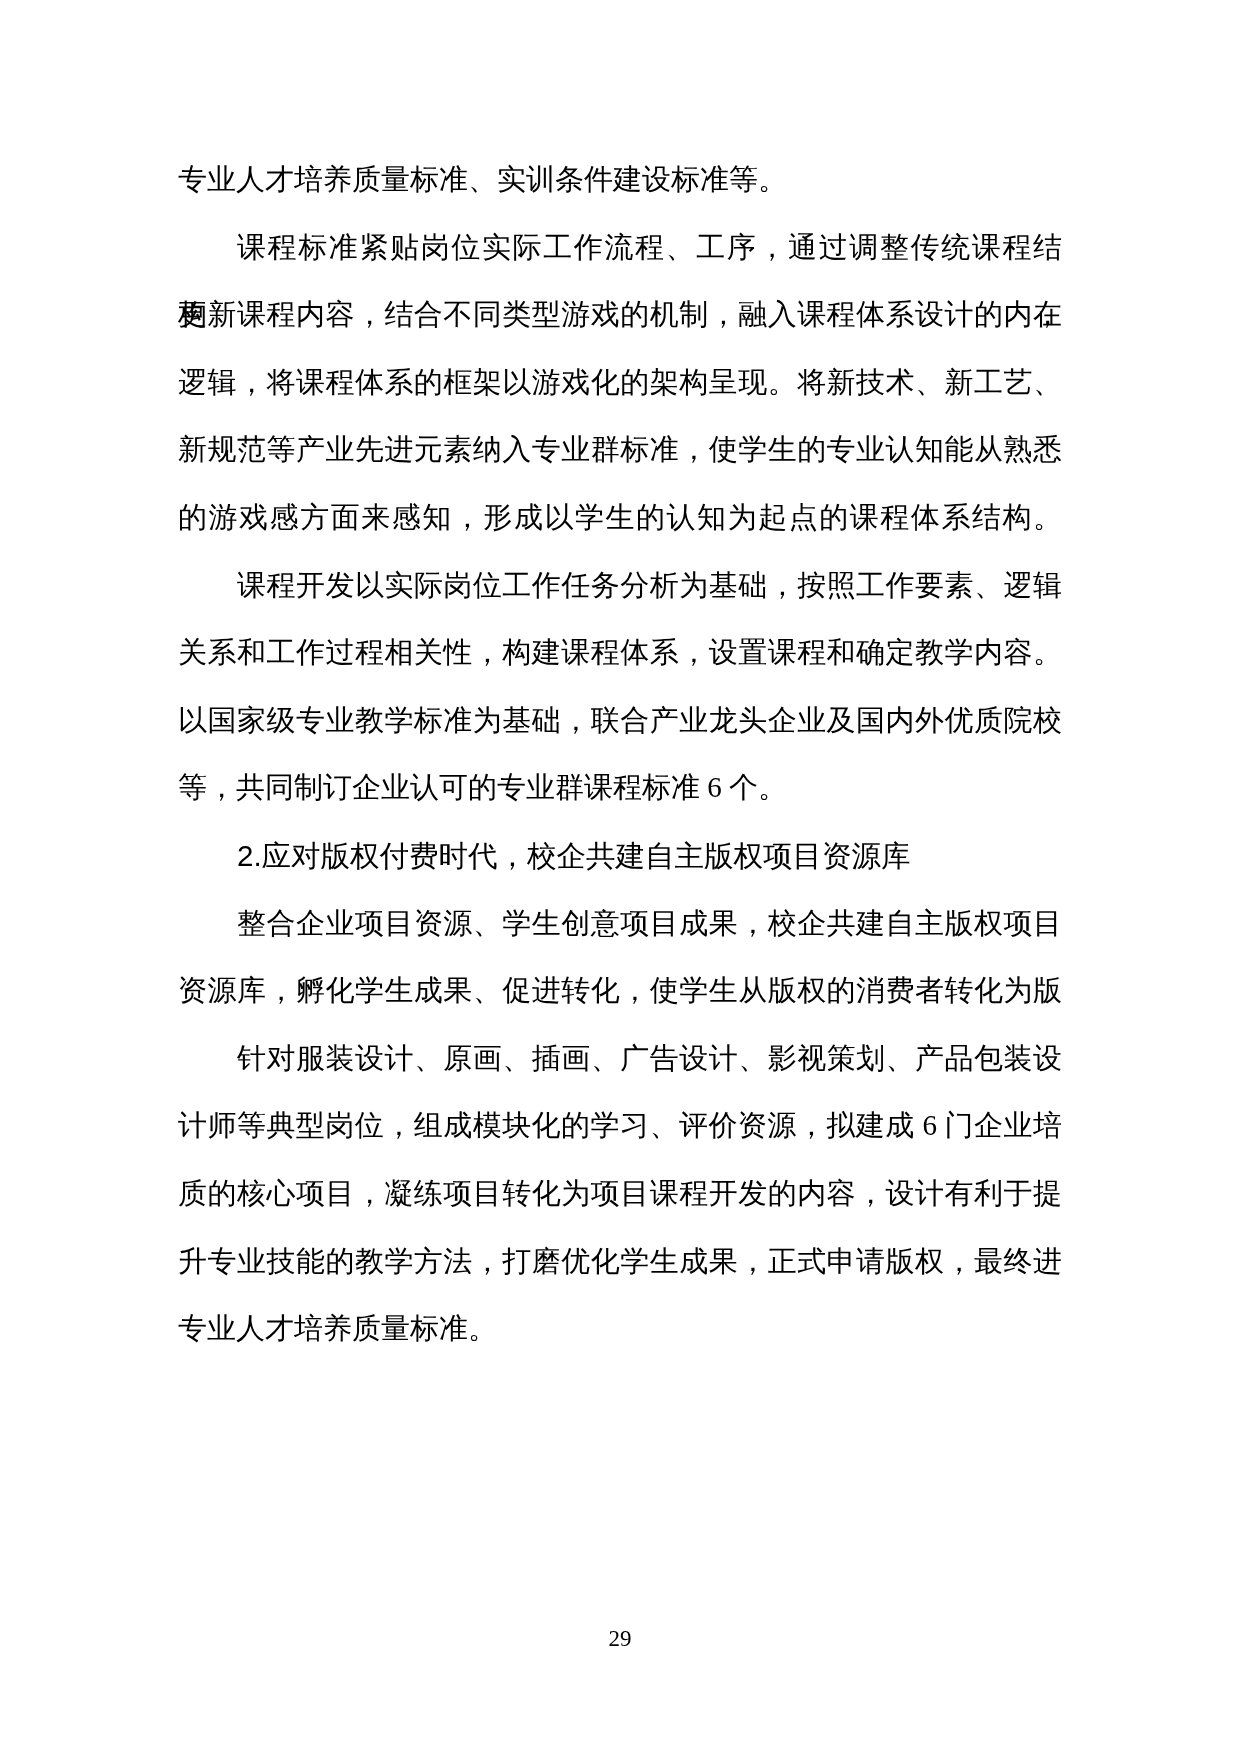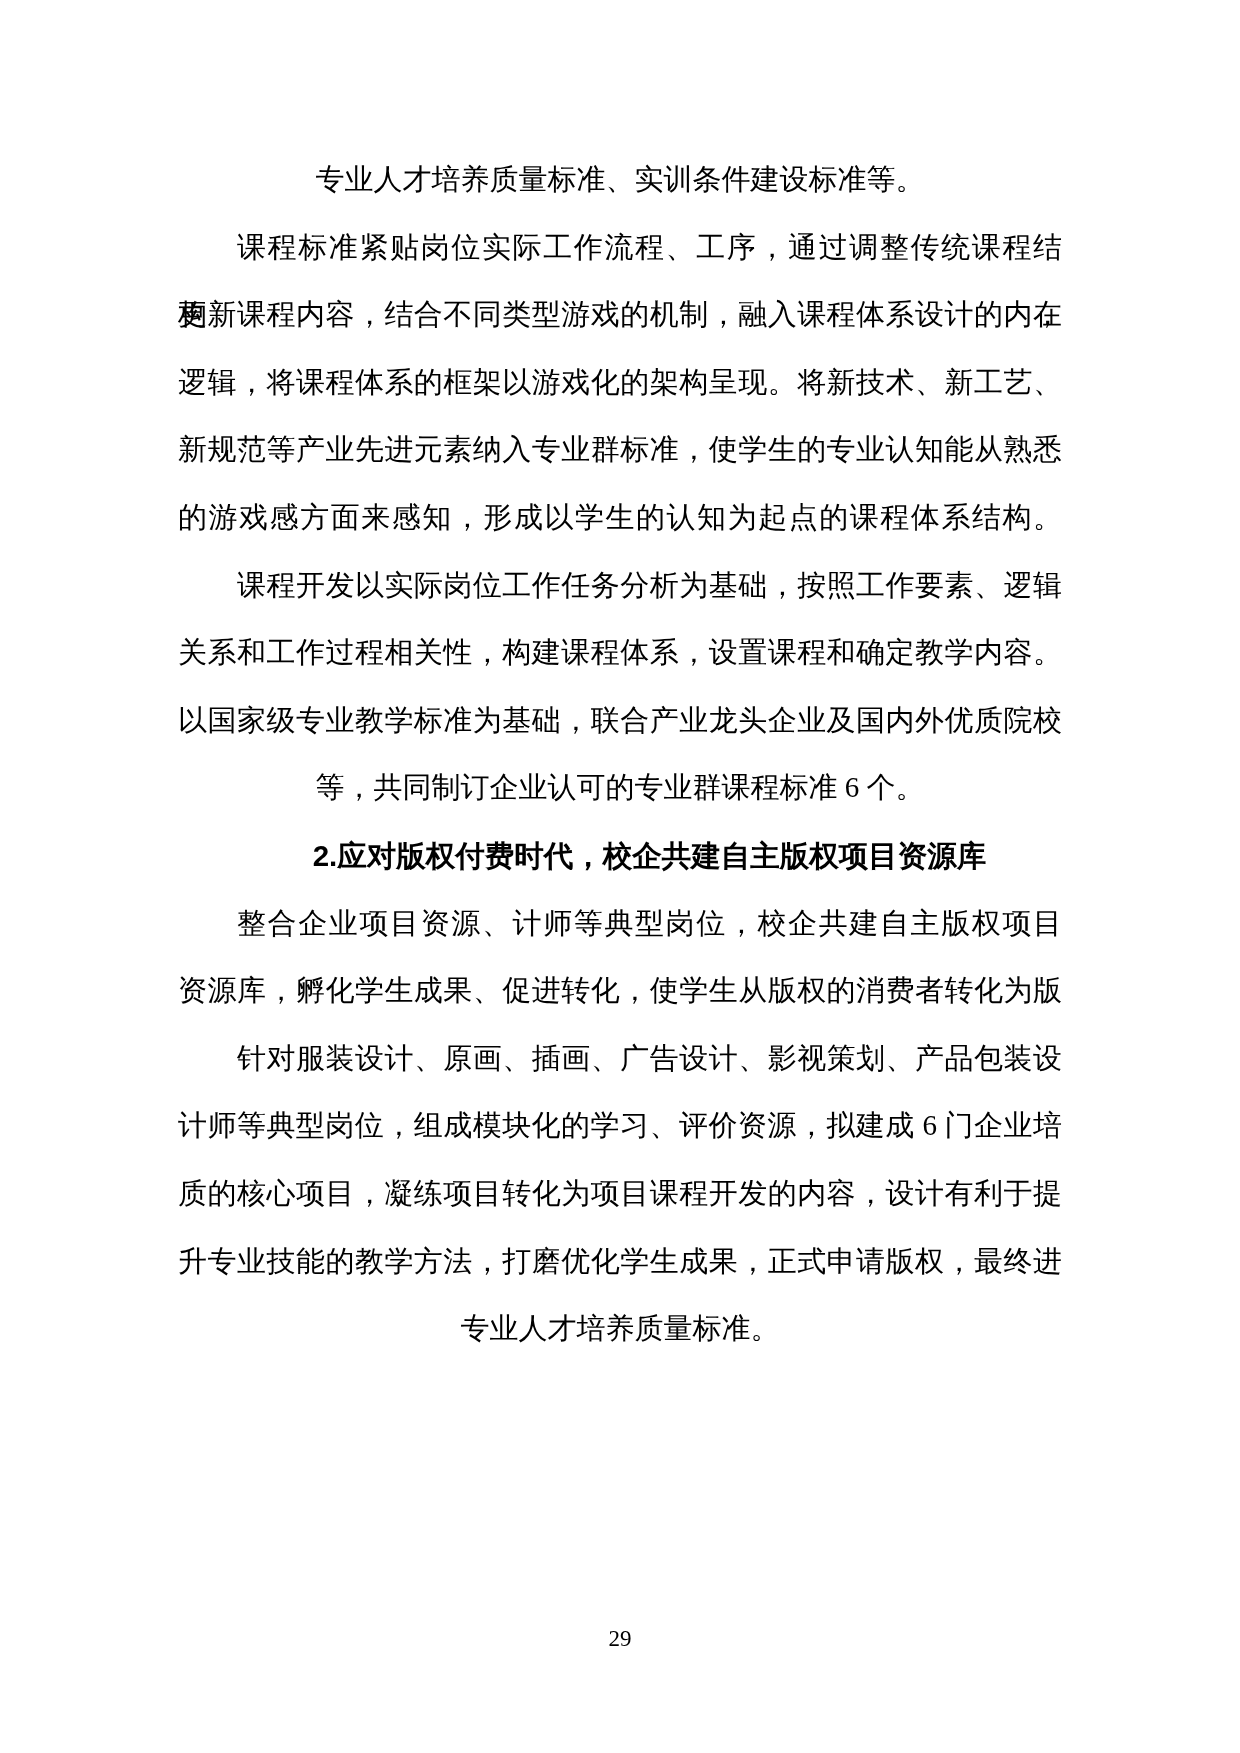--- a/index.html
+++ b/index.html
@@ -25,36 +25,36 @@
     position: absolute;
     left: 178px;
     top: 146px;
     width: 884px;
   }
   .line {
     height: 67.6px;
     line-height: 67.6px;
     font-size: 29px;
     color: #000000;
-    text-align: center;
+    text-align: left;
     white-space: nowrap;
     letter-spacing: 0px;
   }
   .line.full {
     white-space: normal;
     text-align: justify;
     text-align-last: justify;
     text-justify: inter-character;
   }
   .line.indent {
     text-indent: 59px;
   }
   .line.heading {
     font-family: "Liberation Sans", "DejaVu Sans", sans-serif;
-    font-weight: 700;
+    font-weight: 400;
     font-size: 29.5px;
   }
   .line.gap-before {
     margin-top: 8px;
   }
   .page-number {
     position: absolute;
     left: 0;
     top: 1626px;
     width: 1240px;
@@ -73,21 +73,21 @@
       <div class="line indent full">课程标准紧贴岗位实际工作流程、工序，通过调整传统课程结构，</div>
       <div class="line full">更新课程内容，结合不同类型游戏的机制，融入课程体系设计的内在</div>
       <div class="line full">逻辑，将课程体系的框架以游戏化的架构呈现。将新技术、新工艺、</div>
       <div class="line full">新规范等产业先进元素纳入专业群标准，使学生的专业认知能从熟悉</div>
       <div class="line full">的游戏感方面来感知，形成以学生的认知为起点的课程体系结构。</div>
       <div class="line indent full">课程开发以实际岗位工作任务分析为基础，按照工作要素、逻辑</div>
       <div class="line full">关系和工作过程相关性，构建课程体系，设置课程和确定教学内容。</div>
       <div class="line full">以国家级专业教学标准为基础，联合产业龙头企业及国内外优质院校</div>
       <div class="line">等，共同制订企业认可的专业群课程标准 6 个。</div>
       <div class="line heading indent">2.应对版权付费时代，校企共建自主版权项目资源库</div>
-      <div class="line indent full">整合企业项目资源、计师等典型岗位，校企共建自主版权项目</div>
+      <div class="line indent full">整合企业项目资源、学生创意项目成果，校企共建自主版权项目</div>
       <div class="line full">资源库，孵化学生成果、促进转化，使学生从版权的消费者转化为版</div>
       <div class="line indent full">针对服装设计、原画、插画、广告设计、影视策划、产品包装设</div>
       <div class="line full">计师等典型岗位，组成模块化的学习、评价资源，拟建成 6 门企业培</div>
       <div class="line full">质的核心项目，凝练项目转化为项目课程开发的内容，设计有利于提</div>
       <div class="line full">升专业技能的教学方法，打磨优化学生成果，正式申请版权，最终进</div>
       <div class="line">专业人才培养质量标准。</div>
     </div>
   <div class="page-number">29</div>
 </div>
 

